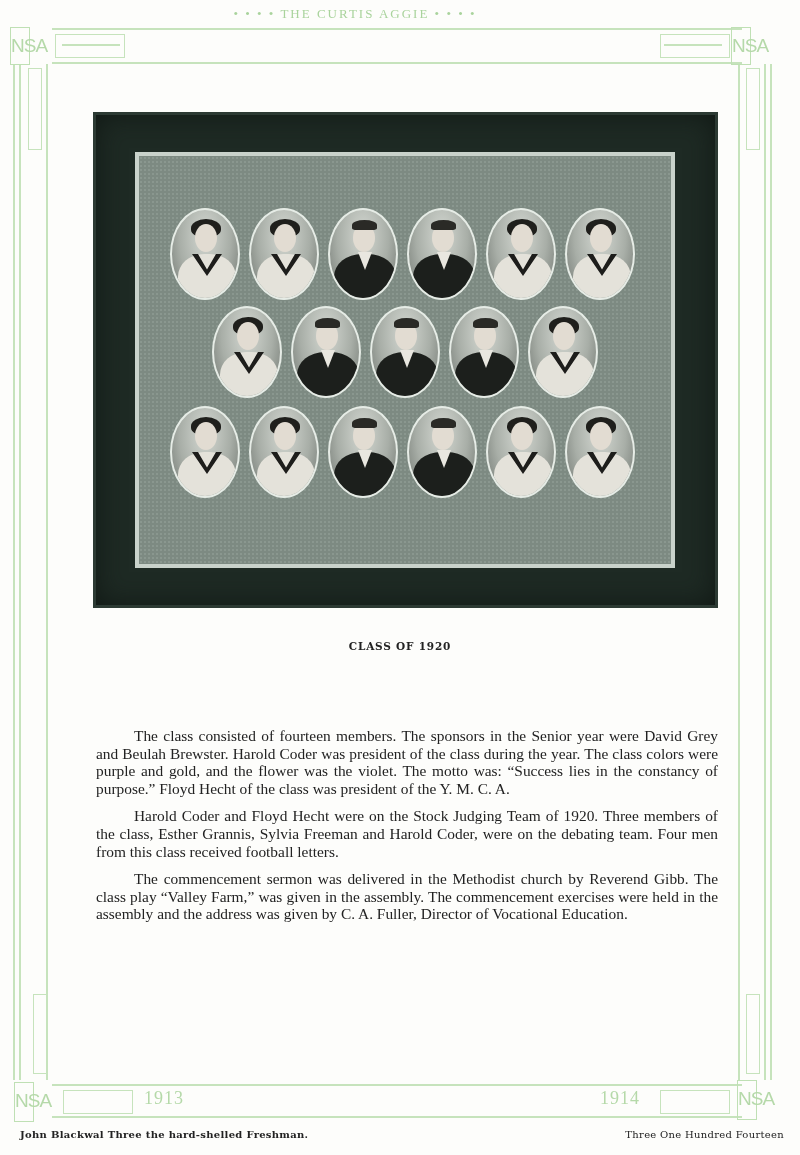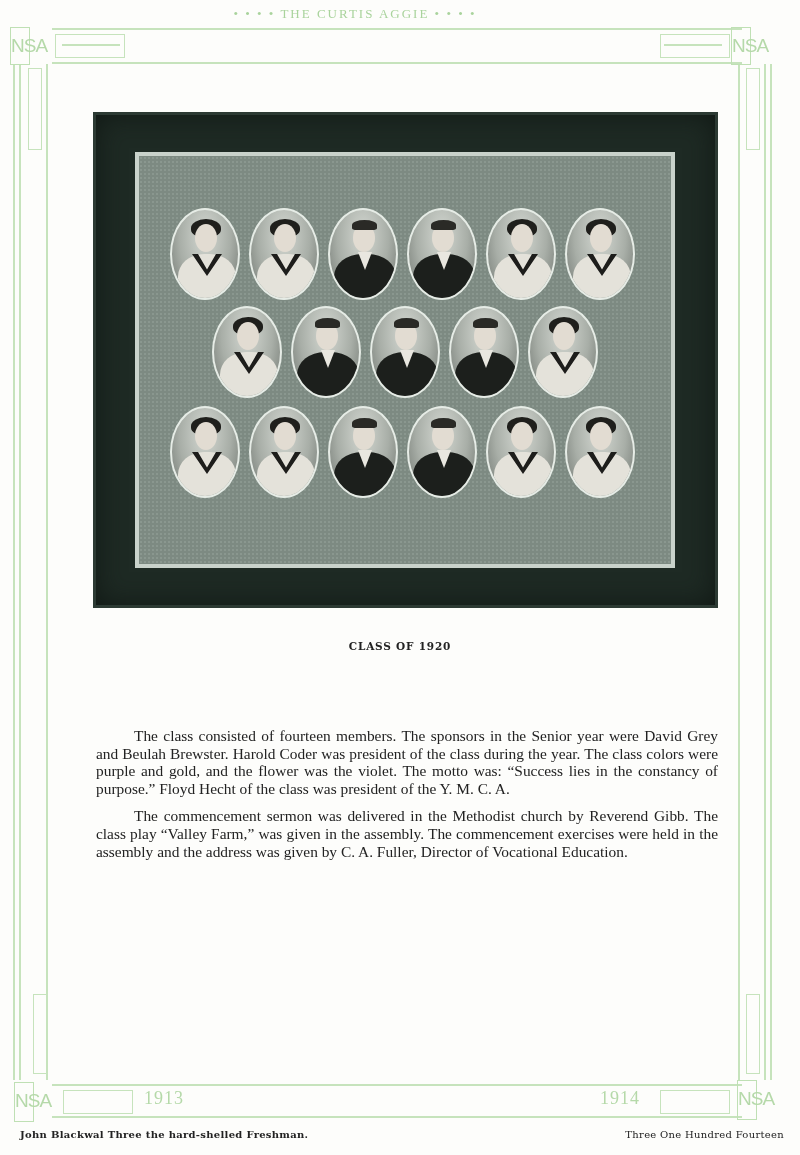--- a/index.html
+++ b/index.html
@@ -238,17 +238,18 @@
         <div class="hair-f"></div>
         <div class="head"></div>
       </div>
     </div>
 </div>
 
 <div class="caption">CLASS OF 1920</div>
 
 <div class="body-text">
   <p>The class consisted of fourteen members. The sponsors in the Senior year were David Grey and Beulah Brewster. Harold Coder was president of the class during the year. The class colors were purple and gold, and the flower was the violet. The motto was: “Success lies in the constancy of purpose.” Floyd Hecht of the class was president of the Y. M. C. A.</p>
+  <p>Harold Coder and Floyd Hecht were on the Stock Judging Team of 1920. Three members of the class, Esther Grannis, Sylvia Freeman and Harold Coder, were on the debating team. Four men from this class received football letters.</p>
   <p>The commencement sermon was delivered in the Methodist church by Reverend Gibb. The class play “Valley Farm,” was given in the assembly. The commencement exercises were held in the assembly and the address was given by C. A. Fuller, Director of Vocational Education.</p>
 </div>
 
 <div class="footer-left">John Blackwal Three the hard-shelled Freshman.</div>
 <div class="footer-right">Three One Hundred Fourteen</div>
 
 </body></html>

